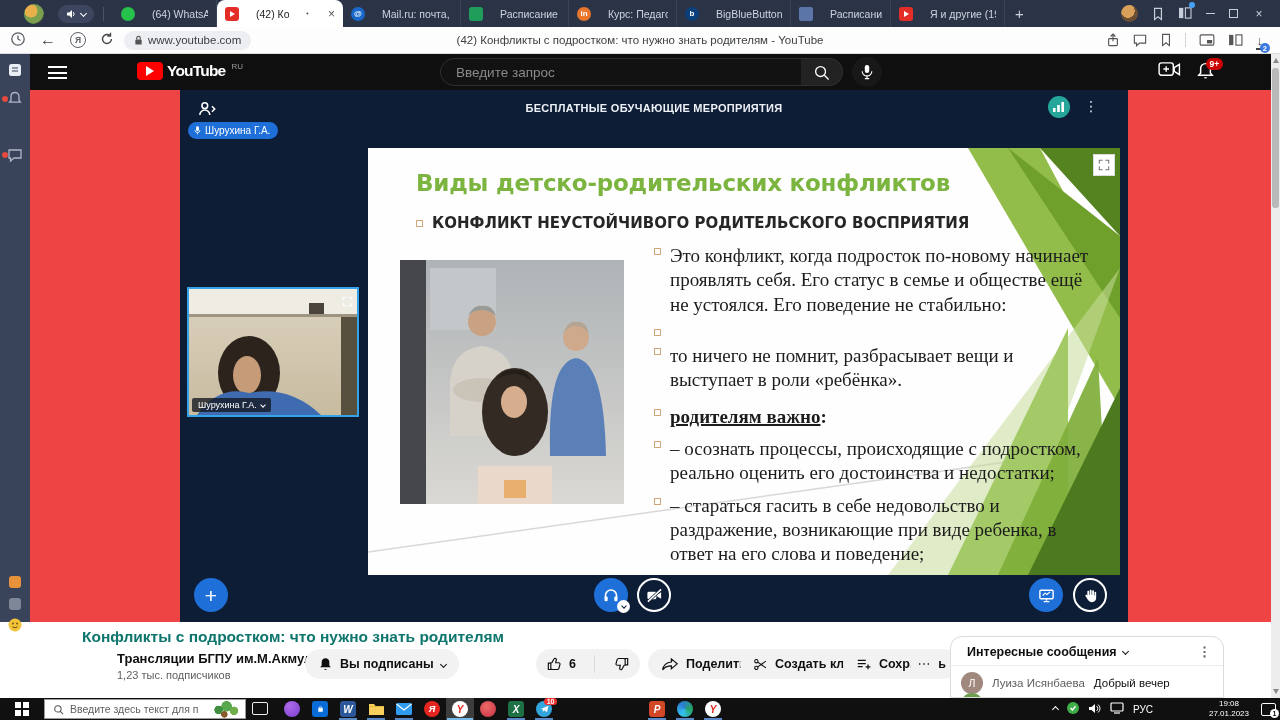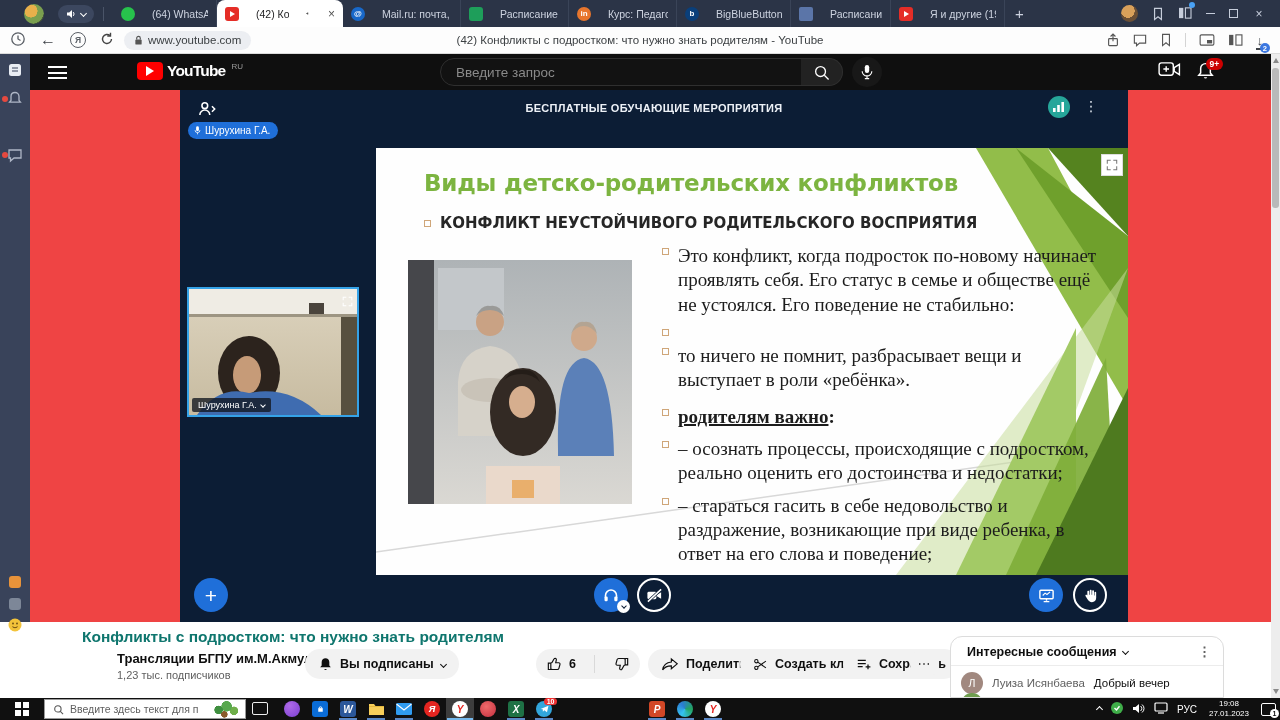--- a/index.html
+++ b/index.html
@@ -73,21 +73,21 @@
   .bbb-users { position:absolute; left:16px; top:10px; }
   .bbb-conn { position:absolute; right:58px; top:6px; width:22px; height:22px; border-radius:50%; background:#26a69a; display:flex; align-items:center; justify-content:center; }
   .bbb-dots { position:absolute; right:30px; top:8px; color:#dfe5ee; font-size:14px; }
   .speaker-pill { position:absolute; left:8px; top:32px; height:17px; background:#1f6fd9; border-radius:9px; display:flex; align-items:center; gap:4px; padding:0 8px 0 6px; color:#fff; font-size:10px; }
 
   .webcam { position:absolute; left:7px; top:197px; width:172px; height:130px; border:2px solid #35a3e8; background:#888; }
   .webcam svg.feed { width:100%; height:100%; display:block; }
   .cam-label { position:absolute; left:3px; bottom:3px; background:rgba(18,22,30,0.78); color:#fff; font-size:9px; padding:2px 6px; border-radius:2px; display:flex; align-items:center; gap:4px; }
   .cam-expand { position:absolute; right:4px; top:4px; }
 
-  .slide { position:absolute; left:188px; top:58px; width:752px; height:427px; background:#fefefe; overflow:hidden; font-family:"DejaVu Sans",sans-serif;margin-left:8px; }
+  .slide { position:absolute; left:188px; top:58px; width:752px; height:427px; background:#fefefe; overflow:hidden; font-family:"DejaVu Sans",sans-serif; }
   .slide-deco { position:absolute; left:0; top:0; width:100%; height:100%; }
   .slide-expand { position:absolute; top:6px; right:5px; width:22px; height:22px; background:#fff; border:1px solid #ddd; display:flex; align-items:center; justify-content:center; z-index:3; }
   .slide-title { position:absolute; left:48px; top:22px; font-size:23px; font-weight:bold; color:#7cb440; letter-spacing:-0.2px; z-index:2; }
   .slide-sub { position:absolute; left:48px; top:66px; display:flex; align-items:center; gap:9px; z-index:2; }
   .slide-sub span { font-size:15px; font-weight:bold; color:#262626; }
   .bmark { width:7px; height:7px; border:1.5px solid #cfa679; flex:none; margin-top:4px; }
   .slide-photo { position:absolute; left:32px; top:112px; width:224px; height:244px; z-index:2; }
   .slide-col { position:absolute; left:286px; top:96px; width:440px; z-index:2; }
   .srow { display:flex; gap:9px; margin-bottom:8px; }
   .srow p { font-size:19px; line-height:1.28; color:#1c1c1c;font-family:Liberation Serif, serif; }
@@ -148,21 +148,21 @@
   .apps2 { position:absolute; left:643px; top:0; height:22px; display:flex; }
   .app { width:28px; height:22px; display:flex; align-items:center; justify-content:center; position:relative; }
   .app.run::after { content:""; position:absolute; bottom:0; left:5px; right:5px; height:2px; background:#5a87c5; }
   .app.active { background:#3d3d3d; }
   .app.active::after { content:""; position:absolute; bottom:0; left:1px; right:1px; height:2px; background:#76b9ed; }
   .sq { width:16px; height:16px; border-radius:3px; display:flex; align-items:center; justify-content:center; color:#fff; font-size:10px; font-weight:bold; }
   .circ { border-radius:50%; }
   .tg-badge { position:absolute; right:1px; top:0px; background:#e33; color:#fff; font-size:7px; border-radius:6px; padding:0 2.5px; font-weight:bold; }
   .tray { position:absolute; right:0; top:0; height:22px; display:flex; align-items:center; gap:9px; padding-right:4px; color:#fff; }
   .tray-lang { font-size:10px; }
-  .tray-time { font-size:8px; line-height:1.3; text-align:center; width:46px; }
+  .tray-time { font-size:8px; line-height:1.3; text-align:center; width:46px;margin-left:44px; }
   .notif { position:relative; width:15px; height:13px; border:1.2px solid #fff; border-radius:2px; }
   .notif span { position:absolute; right:-4px; bottom:-3px; background:#fff; color:#111; border-radius:50%; font-size:7px; width:9px; height:9px; display:flex; align-items:center; justify-content:center; font-weight:bold; }
   .chev { display:inline-block; width:5px; height:5px; border-right:1.5px solid #666; border-bottom:1.5px solid #666; transform:rotate(45deg); }
   .chev-w { border-color:#fff; }
 </style>
 </head>
 <body>
 
 <div id="screen">
 

